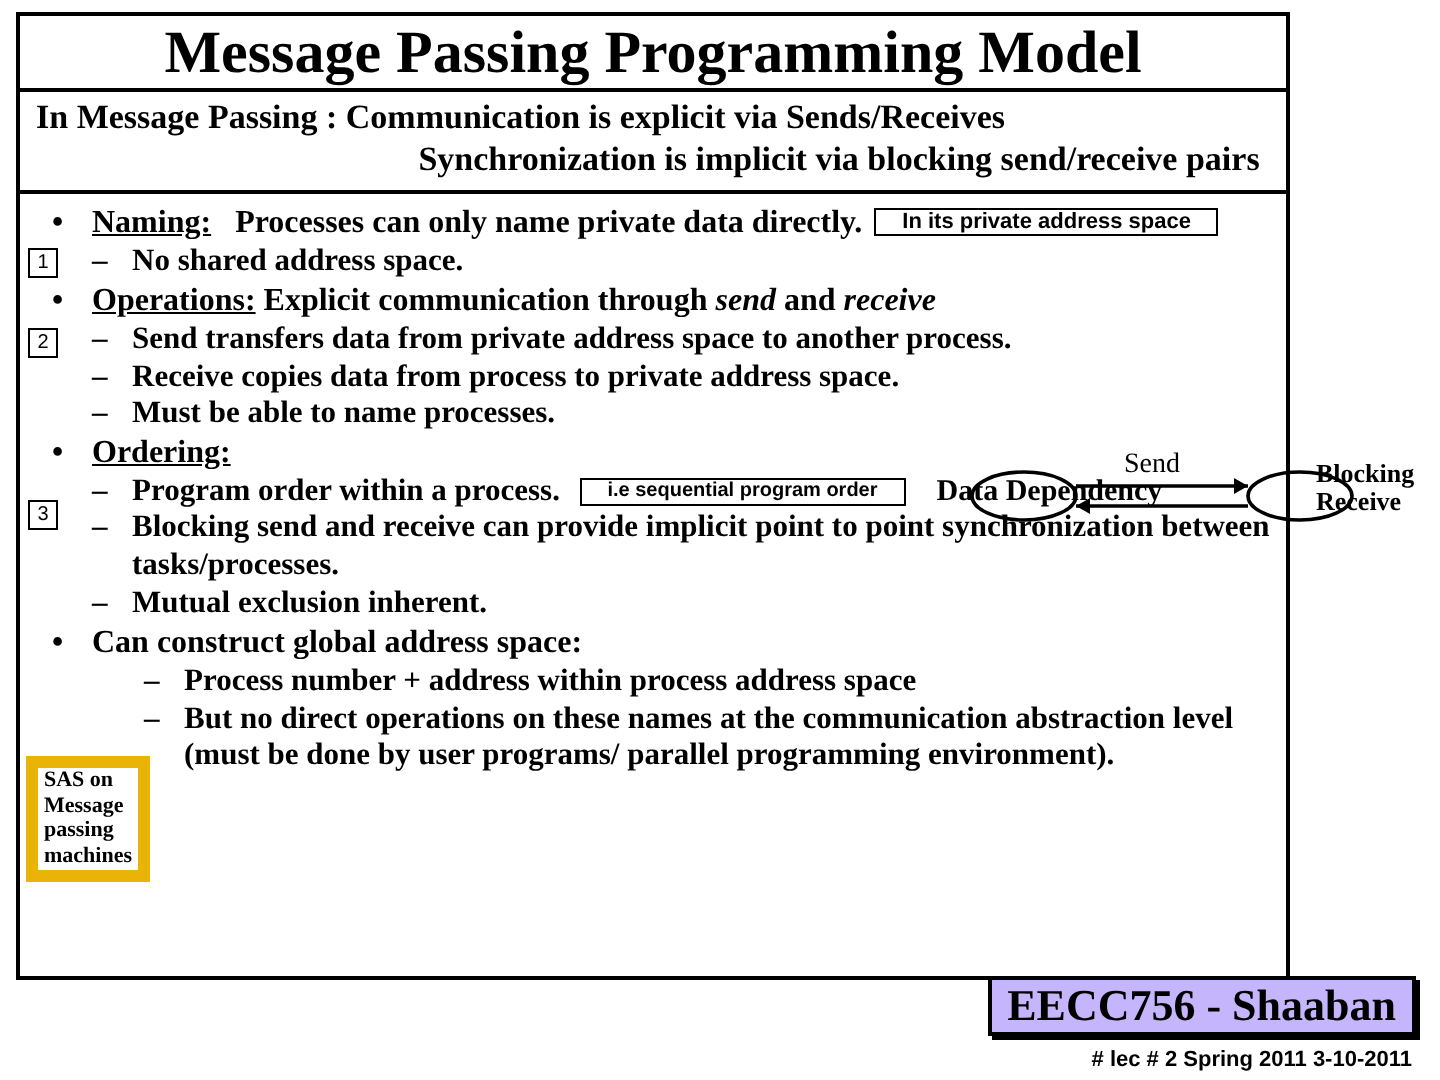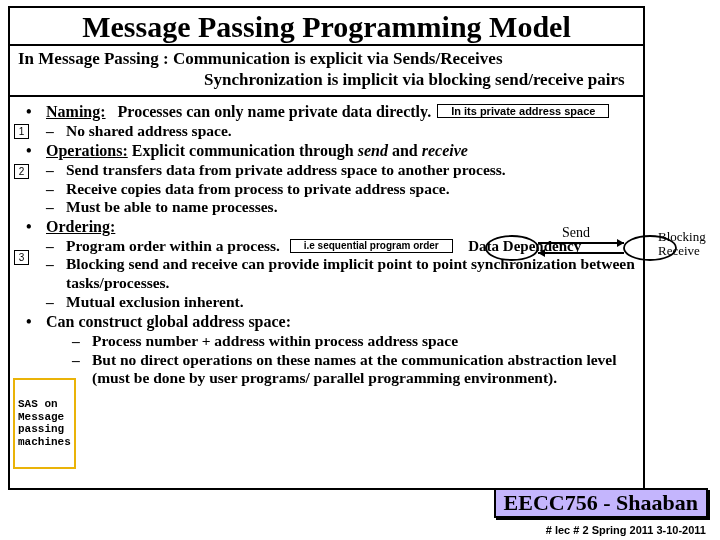--- a/index.html
+++ b/index.html
@@ -1,29 +1,29 @@
 <!DOCTYPE html>
 <html><head>
 <meta charset="utf-8">
 <style>
   * { box-sizing: border-box; margin: 0; padding: 0; }
   body { width: 720px; height: 540px; background: #fff; font-family: "Times New Roman", serif; position: relative; overflow: hidden; }
   .frame { position: absolute; left: 8px; top: 6px; width: 637px; height: 484px; border: 2.5px solid #000; }
   .title { font-size: 30px; font-weight: bold; text-align: center; padding: 2px 0 0 0; border-bottom: 2.5px solid #000; }
   .intro { font-size: 17px; font-weight: bold; padding: 2px 8px 4px 8px; border-bottom: 2.5px solid #000; line-height: 1.25; }
-  .intro-line2 { padding-left: 186px; }
+  .intro-line2 { padding-left: 186px; text-align: center; }
   .content { position: relative; padding: 6px 8px 4px 36px; font-size: 16px; }
   .bullet-main { font-weight: bold; margin-bottom: 1px; position: relative; }
   .bullet-main .dot { position: absolute; left: -20px; top: 0; }
   .bullet-main u { text-decoration: underline; }
   .sub { font-weight: bold; padding-left: 20px; font-size: 15.5px; line-height: 1.2; position: relative; }
   .sub .dash { position: absolute; left: 0; }
   .numbox { position: absolute; width: 15px; height: 15px; border: 1px solid #000; font-size: 10px; font-family: Arial, sans-serif; display: flex; align-items: center; justify-content: center; background: #fff; }
   .tag { display: inline-block; border: 1px solid #000; font-size: 11px; font-family: Arial, sans-serif; font-weight: bold; padding: 0 13px; vertical-align: 2px; margin-left: 2px; }
-  .notebox { position: absolute; border: 2px solid #eab308; font-size: 11px; font-family: Liberation Mono, monospace; font-weight: bold; line-height: 1.15; padding: 18px 3px; }
+  .notebox { position: absolute; border: 6px solid #eab308; font-size: 11px; font-family: Liberation Serif, serif; font-weight: bold; line-height: 1.15; padding: 0 3px; }
   .annot { font-size: 10.5px; font-family: Arial, sans-serif; font-weight: bold; }
   .svgsend { position: absolute; }
   .footer-course { position: absolute; right: 12px; bottom: 22px; border: 2.5px solid #000; border-top-width: 2.5px; font-size: 22px; font-weight: bold; font-family: "Times New Roman", serif; padding: 0 8px; background: #c4b5fd; box-shadow: 2px 2px 0 #000; }
   .footer-small { position: absolute; right: 14px; bottom: 4px; font-size: 11px; font-family: Arial, sans-serif; font-weight: bold; }
 </style>
 </head>
 <body>
 
 <div class="frame">
   <div class="title">Message Passing Programming Model</div>
@@ -80,21 +80,21 @@
 
   <svg class="svgsend" style="left:460px; top:220px;" width="220" height="40">
     <ellipse cx="42" cy="20" rx="26" ry="12" fill="none" stroke="#000" stroke-width="1.8"></ellipse>
     <ellipse cx="180" cy="20" rx="26" ry="12" fill="none" stroke="#000" stroke-width="1.8"></ellipse>
     <line x1="68" y1="15" x2="154" y2="15" stroke="#000" stroke-width="1.8"></line>
     <polygon points="154,15 147,11 147,19" fill="#000"></polygon>
     <line x1="154" y1="25" x2="68" y2="25" stroke="#000" stroke-width="1.8"></line>
     <polygon points="68,25 75,21 75,29" fill="#000"></polygon>
   </svg>
   <div class="annot" style="position:absolute; left:552px; top:217px; font-family:'Times New Roman';font-size:14px;font-weight:normal;">Send</div>
-  <div class="annot" style="position:absolute; left:648px; top:222px; font-family:'Times New Roman';font-size:13px;font-weight:normal;line-height:1.05;white-space:pre;">Blocking
+  <div class="annot" style="position:absolute; left:648px; top:222px; font-family:'Times New Roman';font-size:13px;font-weight:bold;line-height:1.05;white-space:pre;">Blocking
 Receive</div>
 
   <div class="notebox" style="left:3px; top:370px; white-space:pre;">SAS on
 Message
 passing
 machines</div>
 
 </div>
 
 <div class="footer-course">EECC756 - Shaaban</div>

